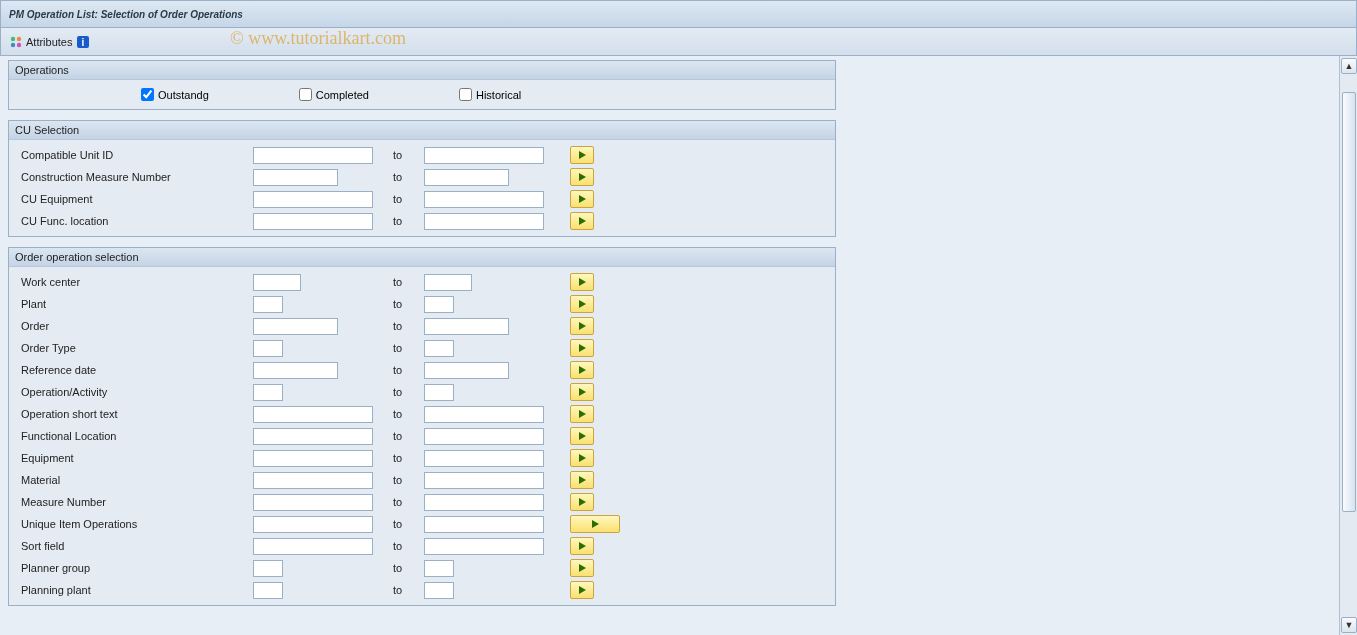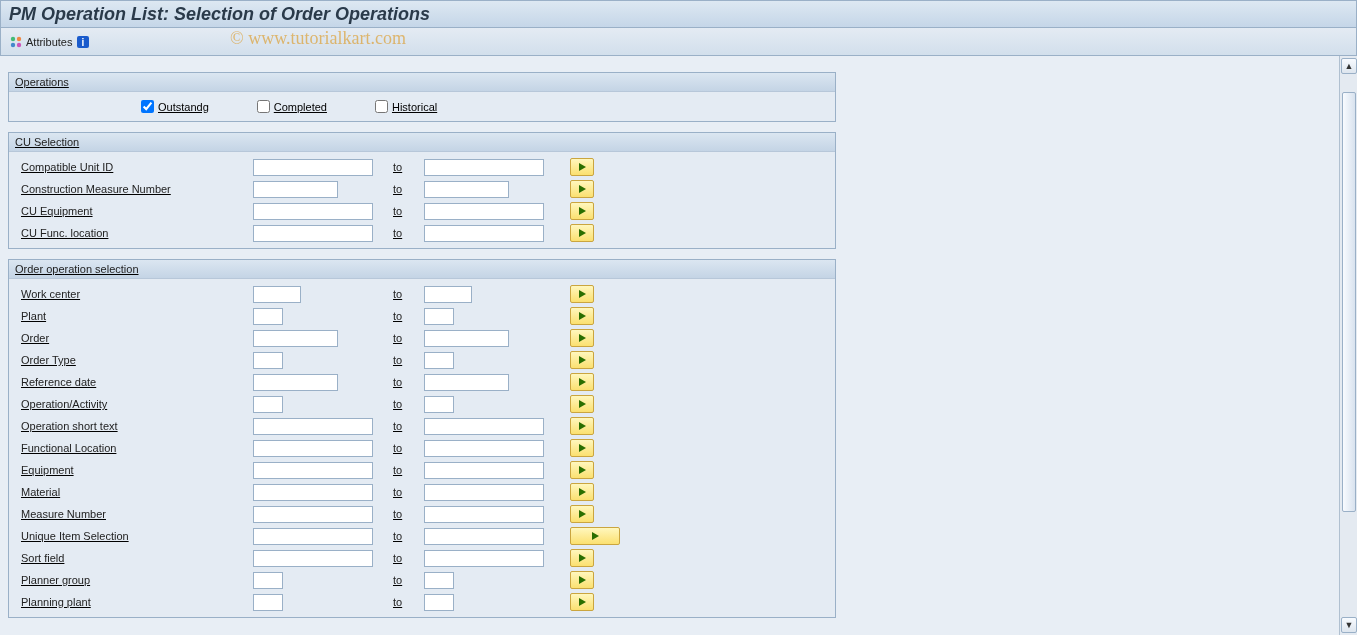--- a/index.html
+++ b/index.html
@@ -16,21 +16,21 @@
     background: linear-gradient(to bottom, #dde8f2 0%, #c5d6e8 100%);
     border: 1px solid #9ab0c7;
     height: 28px;
     padding: 4px 8px;
     display: flex;
     align-items: center;
   }
   .title-bar .title {
     font-weight: bold;
     font-style: italic;
-    font-size: 18px;
+    font-size: 10px;
     color: #2a3a4a;
   }
   .toolbar {
     background: linear-gradient(to bottom, #e4ebf3 0%, #d2dfec 100%);
     border-left: 1px solid #9ab0c7;
     border-right: 1px solid #9ab0c7;
     border-bottom: 1px solid #9ab0c7;
     height: 28px;
     padding: 2px 8px;
     display: flex;
@@ -48,23 +48,22 @@
   .content-wrap {
     position: absolute;
     top: 56px;
     left: 0;
     right: 0;
     bottom: 0;
     display: flex;
   }
   .content {
     flex: 1;
-    padding: 16px 8px 6px 8px;
+    padding: 4px 8px 6px 8px;
     overflow: hidden;
-    text-decoration: underline;
   }
   .scrollbar-vert {
     width: 18px;
     background: #e4eaf1;
     border-left: 1px solid #b0c0d0;
     position: relative;
   }
   .scroll-arrow {
     width: 16px; height: 16px;
     background: linear-gradient(to bottom,#f8fbff,#dde5ee);
@@ -99,21 +98,21 @@
     font-size: 11px;
     color: #222;
     border-bottom: 1px solid #b7c7d9;
   }
   .group-body {
     padding: 4px 8px 4px 12px;
   }
   .checkbox-row {
     display: flex;
     align-items: center;
-    gap: 48px;
+    gap: 90px;
     padding: 4px 0 4px 120px;
   }
   .chk-wrap { display:inline-flex; align-items:center; gap:4px; }
   .chk-wrap input { width:13px; height:13px; }
   .row {
     display: flex;
     align-items: center;
     height: 22px;
   }
   .row-label {
@@ -361,21 +360,21 @@
           <div class="row">
             <div class="row-label">Measure Number</div>
             <div class="cell-from"><input type="text" class="text w-lg" style=""></div>
             <div class="cell-to-label">to</div>
             <div class="cell-to"><input type="text" class="text w-lg" style=""></div>
             <div class="cell-btn"><span class="select-btn">
                 <span class="arrow-right"></span>
               </span></div>
           </div>
           <div class="row">
-            <div class="row-label">Unique Item Selection</div>
+            <div class="row-label">Unique Item Operations</div>
             <div class="cell-from"><input type="text" class="text w-lg" style=""></div>
             <div class="cell-to-label">to</div>
             <div class="cell-to"><input type="text" class="text w-lg" style=""></div>
             <div class="cell-btn"><span class="select-btn wide">
                 <span class="arrow-right"></span>
               </span></div>
           </div>
           <div class="row">
             <div class="row-label">Sort field</div>
             <div class="cell-from"><input type="text" class="text w-lg" style=""></div>

